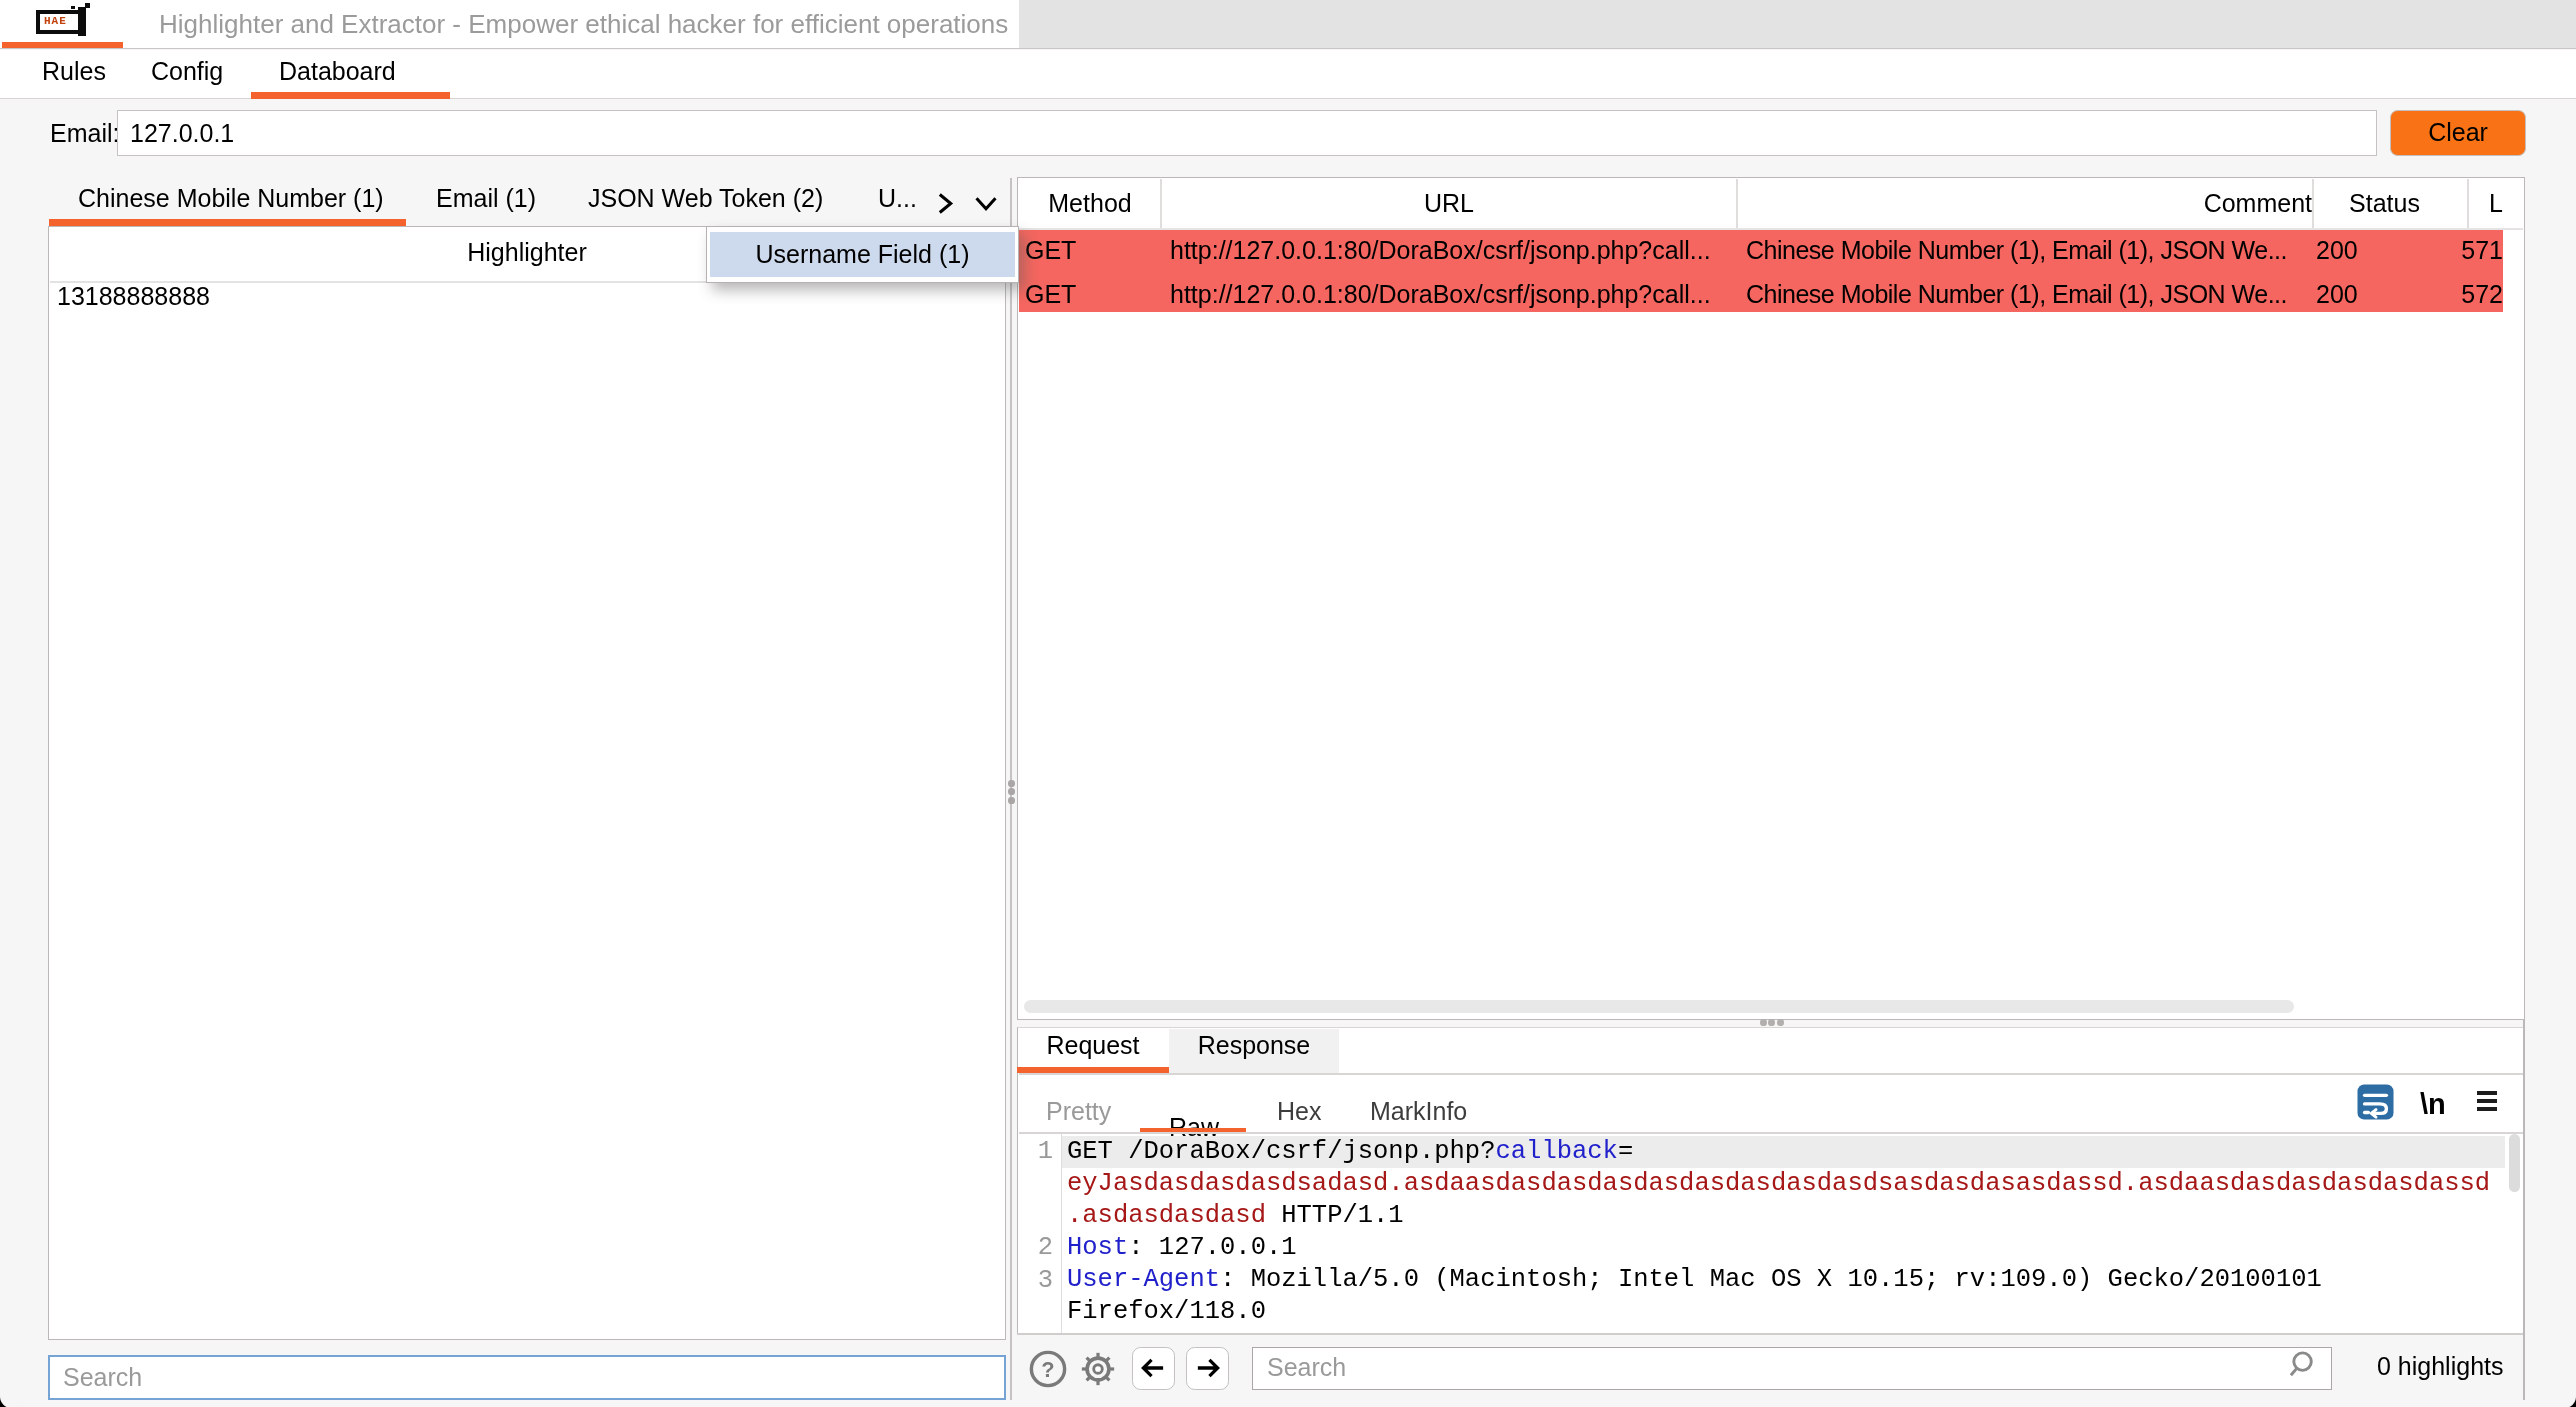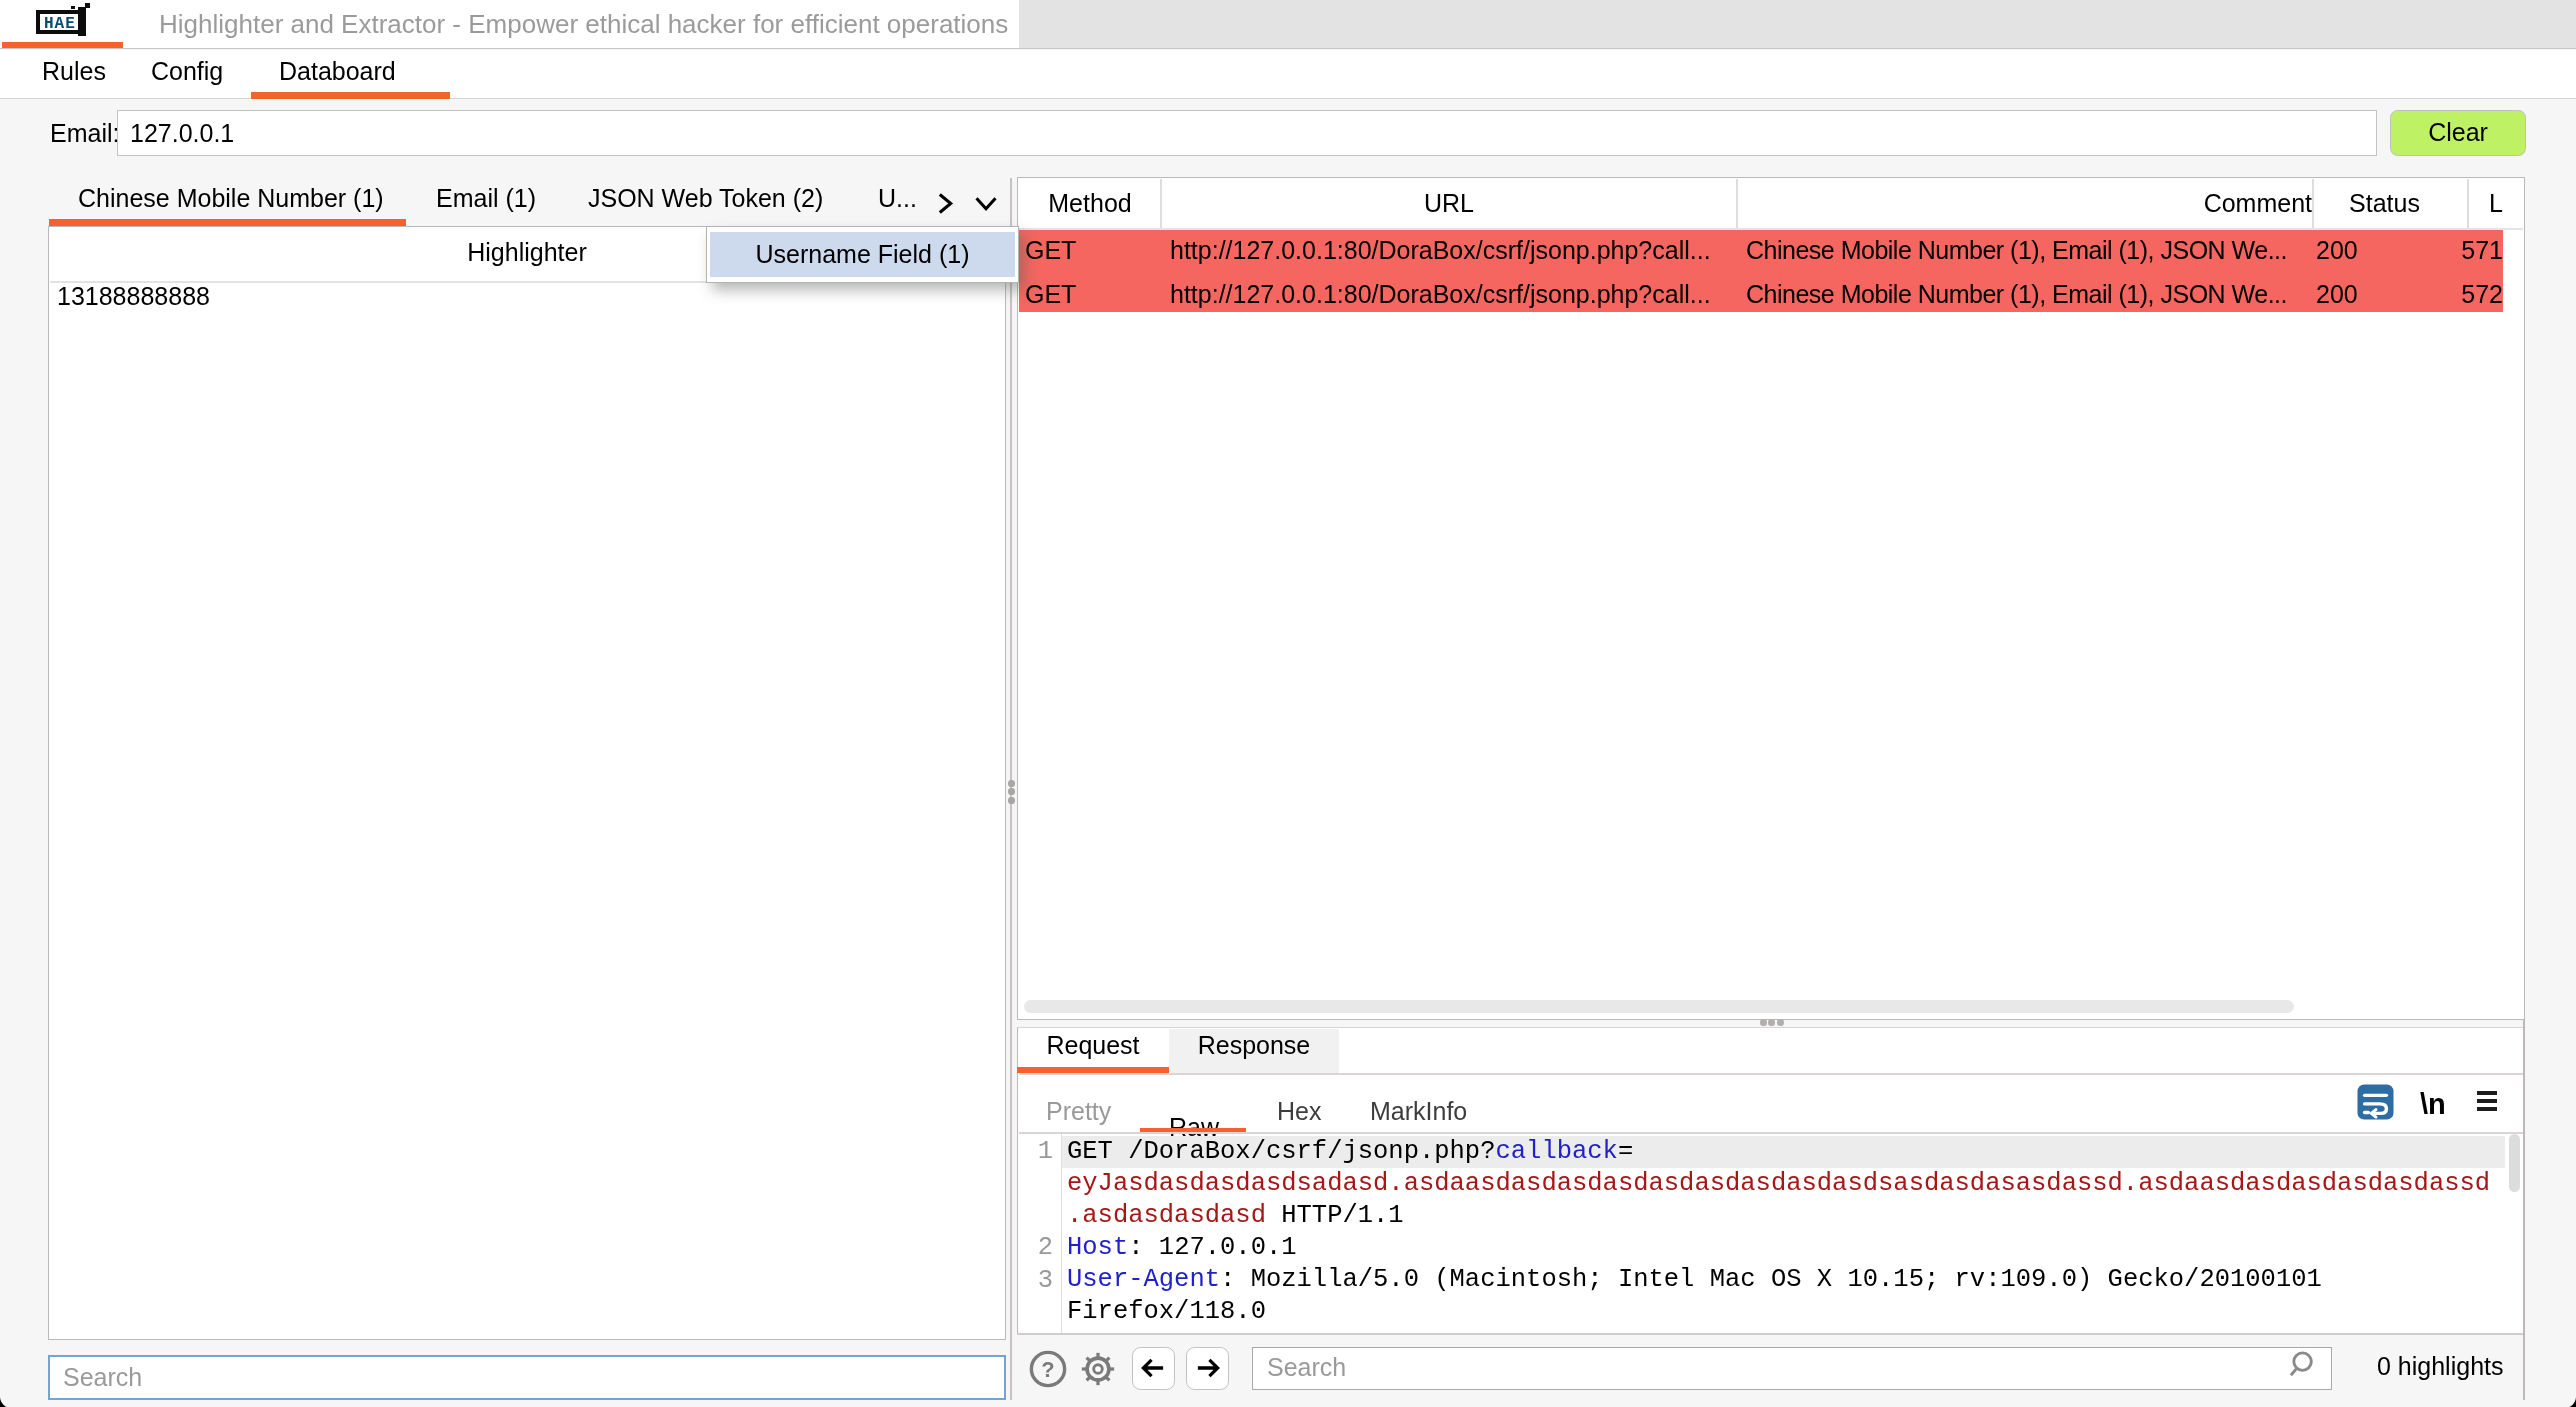--- a/index.html
+++ b/index.html
@@ -8,39 +8,39 @@
 .t26{font-size:25px;color:#000;white-space:pre;}
 .mono{font-family:"Liberation Mono",monospace;}
 </style>
 </head>
 <body>
 
 <div class="abs" style="left:0;top:0;width:2576px;height:48px;background:#fff;border-bottom:1.9px solid #c9c6c5;"></div>
 <div class="abs" style="left:1019px;top:0;width:1557px;height:48px;background:#e3e3e3;"></div>
 
 <div class="abs" style="left:36px;top:9.6px;width:38px;height:16.3px;border:4.8px solid #0c0c0c;background:#fff;"></div>
-<div class="abs" style="left:44px;top:15.3px;font-family:'Liberation Mono',monospace;font-weight:bold;font-size:16px;letter-spacing:1px;color:#0c4a6e;">HAE</div>
+<div class="abs" style="left:44px;top:15.3px;font-family:'Liberation Mono',monospace;font-weight:bold;font-size:11px;letter-spacing:1px;color:#c2410c;">HAE</div>
 <div class="abs" style="left:78px;top:6.7px;width:7.7px;height:29px;background:#0c0c0c;"></div>
 <div class="abs" style="left:85px;top:2.9px;width:4.8px;height:4.8px;background:#0c0c0c;"></div>
 <div class="abs" style="left:71px;top:5.8px;width:3.8px;height:2.9px;background:#0c0c0c;"></div>
 
 <div class="abs" style="left:1.9px;top:42px;width:121px;height:5.8px;background:#f4632d;"></div>
 
 <div class="abs" style="left:159px;top:0;height:48px;line-height:48px;font-size:26px;color:#9b9b9b;white-space:pre;">Highlighter and Extractor - Empower ethical hacker for efficient operations</div>
 
 <div class="abs" style="left:0;top:50px;width:2576px;height:48px;background:#fff;border-bottom:1.9px solid #d6d3d2;"></div>
 <div class="abs t26" style="left:20px;top:50px;height:42px;line-height:42px;margin-left:22px;">Rules</div>
 <div class="abs t26" style="left:151px;top:50px;height:42px;line-height:42px;">Config</div>
 <div class="abs t26" style="left:279px;top:50px;height:42px;line-height:42px;">Databoard</div>
 <div class="abs" style="left:251px;top:92px;width:199px;height:6.7px;background:#f4632d;"></div>
 
 <div class="abs t26" style="left:50px;top:111px;height:45px;line-height:45px;">Email:</div>
 <div class="abs" style="left:117px;top:110px;width:2260px;height:46px;box-sizing:border-box;border:1.9px solid #c6c2c1;background:#fff;"></div>
 <div class="abs t26" style="left:130px;top:111px;height:44px;line-height:44px;">127.0.0.1</div>
-<div class="abs" style="left:2390px;top:110px;width:136px;height:46px;box-sizing:border-box;border:1.9px solid #c2bfbe;border-radius:7.7px;background:#bef264;text-align:center;font-size:25px;line-height:42px;">Clear</div>
+<div class="abs" style="left:2390px;top:110px;width:136px;height:46px;box-sizing:border-box;border:1.9px solid #c2bfbe;border-radius:7.7px;background:#f97316;text-align:center;font-size:25px;line-height:42px;">Clear</div>
 
 <div class="abs t26" style="left:78px;top:177px;height:42px;line-height:42px;">Chinese Mobile Number (1)</div>
 <div class="abs t26" style="left:436px;top:177px;height:42px;line-height:42px;">Email (1)</div>
 <div class="abs t26" style="left:588px;top:177px;height:42px;line-height:42px;">JSON Web Token (2)</div>
 <div class="abs t26" style="left:878px;top:177px;height:42px;line-height:42px;">U...</div>
 <svg class="abs" style="left:936px;top:192px;" width="19" height="23" viewBox="0 0 20 24">
     <polyline points="4,2.5 15.5,12 4,21.5" fill="none" stroke="#000" stroke-width="3.2"></polyline>
   </svg>
 <svg class="abs" style="left:974px;top:195px;" width="24" height="18" viewBox="0 0 25 19">
     <polyline points="2.5,3.5 12.5,14.5 22.5,3.5" fill="none" stroke="#000" stroke-width="3.2"></polyline>

